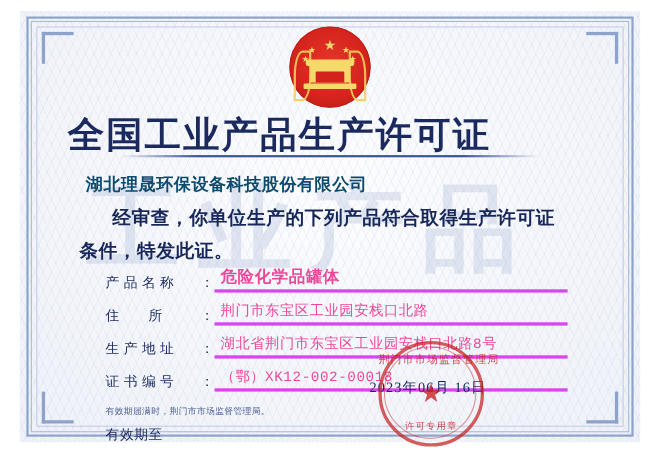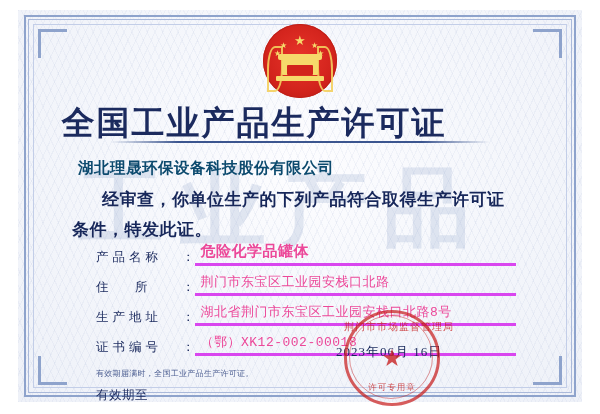--- a/index.html
+++ b/index.html
@@ -432,21 +432,21 @@
     </div>
 
   </div>
 
   <div class="validity-row">
     <span class="field-label">有效期至</span>
   </div>
 
   <div class="issue-date">2023年06月                16日</div>
 
-  <div class="footnote">有效期届满时，全国工业产品生产许可证。</div>
+  <div class="footnote">有效期届满时，荆门市市场监督管理局。</div>
 
   <div class="seal">
     <div class="ring"></div>
     <div class="ring2"></div>
     <div class="seal-text-top">荆门市市场监督管理局</div>
     <div class="seal-star">★</div>
     <div class="seal-text-bottom">许可专用章</div>
   </div>
 
 </div>

